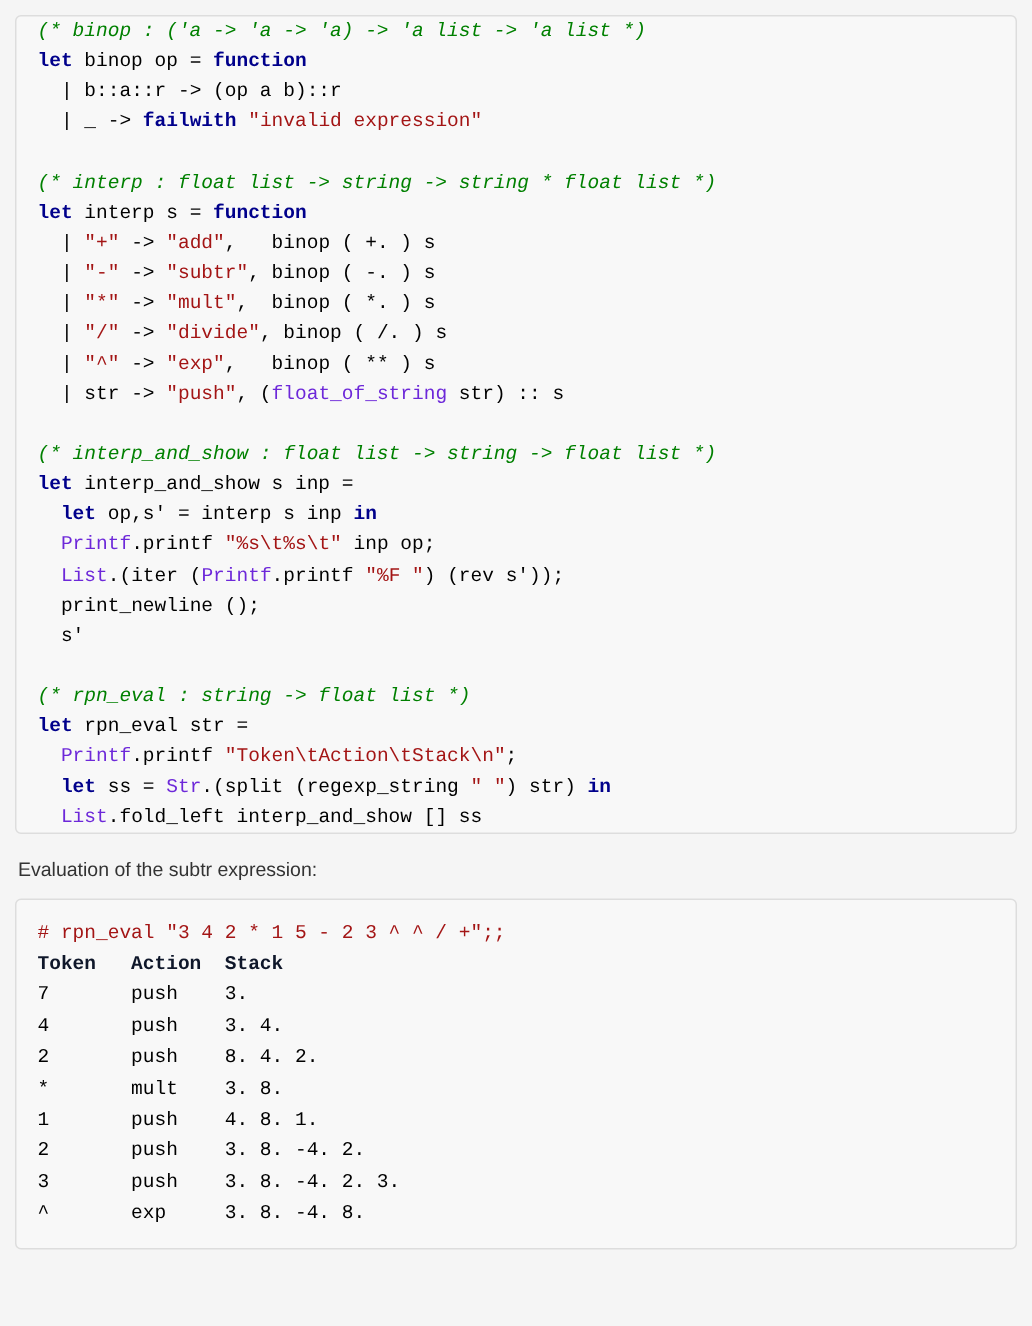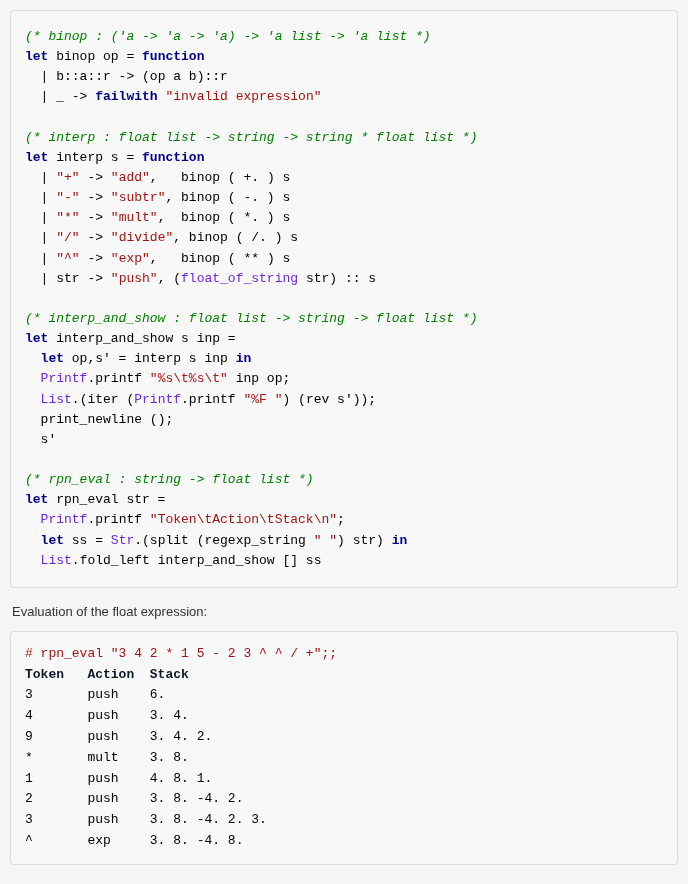--- a/index.html
+++ b/index.html
@@ -8,21 +8,21 @@
       font-size: 13px;
       background: #f5f5f5;
       width: 688px;
       min-height: 884px;
       padding: 10px;
     }
     .code-block {
       background: #f8f8f8;
       border: 1px solid #ddd;
       border-radius: 4px;
-      padding: 16px 14px;
+      padding: 0 14px;
       margin-bottom: 10px;
       overflow-x: auto;
       line-height: 1.55;
     }
     .desc-text {
       font-family: Arial, sans-serif;
       font-size: 13px;
       color: #333;
       padding: 6px 2px;
       margin-bottom: 6px;
@@ -74,28 +74,28 @@
   print_newline ();
   s'
 
 <span class="c-comment">(* rpn_eval : string -&gt; float list *)</span>
 <span class="c-keyword">let</span> rpn_eval str =
   <span class="c-module">Printf</span>.printf <span class="c-string">"Token\tAction\tStack\n"</span>;
   <span class="c-keyword">let</span> ss = <span class="c-module">Str</span>.(split (regexp_string <span class="c-string">" "</span>) str) <span class="c-keyword">in</span>
   <span class="c-module">List</span>.fold_left interp_and_show [] ss</pre>
   </div>
 
-  <div class="desc-text">Evaluation of the float expression:</div>
+  <div class="desc-text">Evaluation of the subtr expression:</div>
 
   <div class="output-block">
     <pre><span class="out-cmd"># rpn_eval "3 4 2 * 1 5 - 2 3 ^ ^ / +";;
 </span><span class="out-head">Token   Action  Stack
-</span><span>3       push    6.
+</span><span>7       push    3.
 </span><span>4       push    3. 4.
-</span><span>9       push    3. 4. 2.
+</span><span>2       push    8. 4. 2.
 </span><span>*       mult    3. 8.
 </span><span>1       push    4. 8. 1.
 </span><span>2       push    3. 8. -4. 2.
 </span><span>3       push    3. 8. -4. 2. 3.
 </span><span>^       exp     3. 8. -4. 8.
 </span></pre>
   </div>
 </div>
 
 </body></html>

